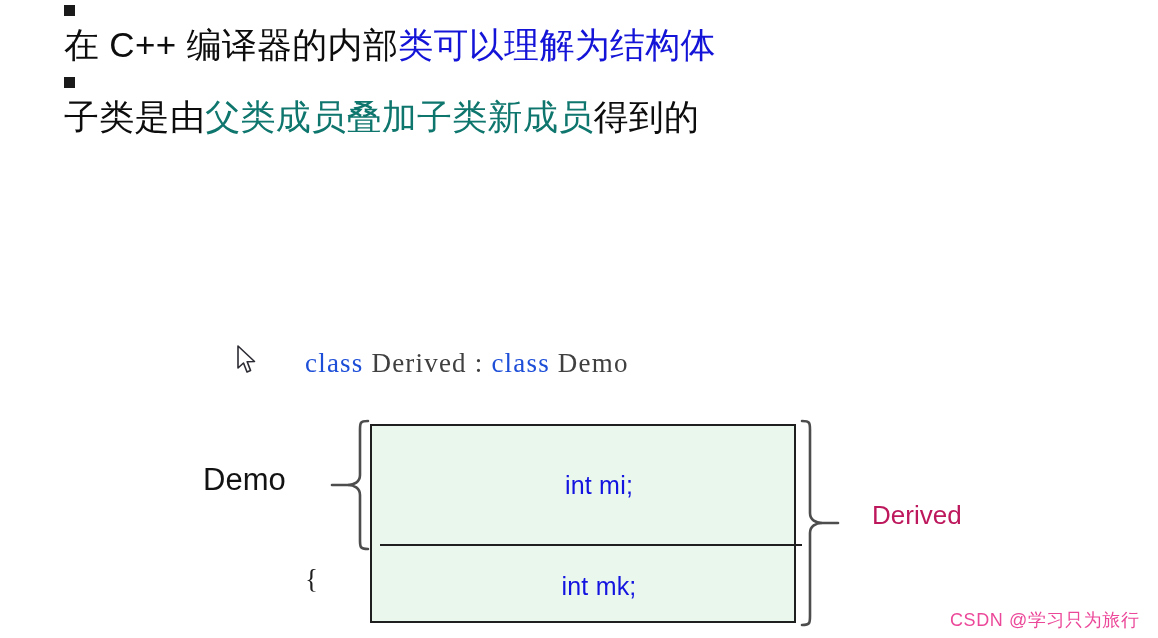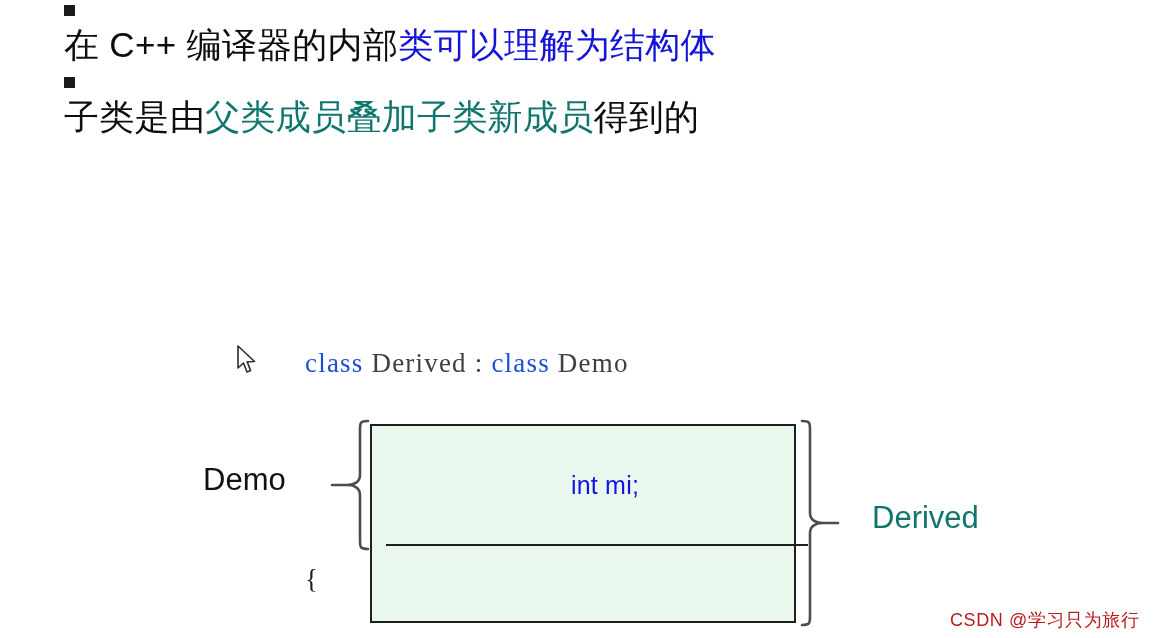--- a/index.html
+++ b/index.html
@@ -89,21 +89,21 @@
     top: 424px;
     width: 426px;
     height: 199px;
     box-sizing: border-box;
     border: 2px solid #1f1f1f;
     background: #e9f7ec;
   }
   .mem-section {
     box-sizing: border-box;
     position: absolute;
-    left: 14px;
+    left: 8px;
     width: 100%;
     display: flex;
     flex-direction: column;
     align-items: center;
     justify-content: center;
   }
   .mem-section.base {
     top: 0;
     height: 120px;
     border-bottom: 2px solid #1f1f1f;
@@ -126,22 +126,22 @@
     left: 203px;
     top: 462px;
     font-size: 31px;
     color: #121212;
     font-family: "Liberation Sans", "DejaVu Sans", sans-serif;
   }
   .label-derived {
     position: absolute;
     left: 872px;
     top: 500px;
-    font-size: 31px;
-    color: #0f766e;
+    font-size: 26px;
+    color: #be185d;
     font-family: "Liberation Sans", "DejaVu Sans", sans-serif;
   }
 
   .brace-demo {
     position: absolute;
     left: 330px;
     top: 418px;
     width: 42px;
     height: 134px;
   }
@@ -152,21 +152,21 @@
     width: 42px;
     height: 210px;
   }
 
   
   .watermark {
     position: absolute;
     left: 950px;
     top: 608px;
     font-size: 18px;
-    color: #b91c1c;
+    color: #ec4899;
     font-family: "Liberation Sans", "DejaVu Sans", sans-serif;
     white-space: nowrap;
     letter-spacing: 0.6px;
   }
 </style>
 </head>
 <body>
 
 <div class="bullets">
 
@@ -208,20 +208,23 @@
 
   <svg class="brace-demo" viewBox="0 0 42 134" xmlns="http://www.w3.org/2000/svg">
     <path d="M38 3 C30 3 30 5 30 12 L30 57 C30 64 24 67 18 67 C24 67 30 70 30 77 L30 122 C30 129 30 131 38 131" fill="none" stroke="#4d4d4d" stroke-width="2.6" stroke-linecap="round"></path>
     <path d="M18 67 L2 67" fill="none" stroke="#4d4d4d" stroke-width="2.6" stroke-linecap="round"></path>
   </svg>
 
   <div class="mem-box">
     <div class="mem-section base">
       <div class="mem-field">int mi;</div>
     </div>
+    <div class="mem-section ext">
+      <div class="mem-field">int mk;</div>
+    </div>
   </div>
 
   <svg class="brace-derived" viewBox="0 0 42 210" xmlns="http://www.w3.org/2000/svg">
     <path d="M4 3 C12 3 12 5 12 12 L12 95 C12 102 18 105 24 105 C18 105 12 108 12 115 L12 198 C12 205 12 207 4 207" fill="none" stroke="#4d4d4d" stroke-width="2.6" stroke-linecap="round"></path>
     <path d="M24 105 L40 105" fill="none" stroke="#4d4d4d" stroke-width="2.6" stroke-linecap="round"></path>
   </svg>
 
   <div class="label-derived">Derived</div>
 
 </div>

